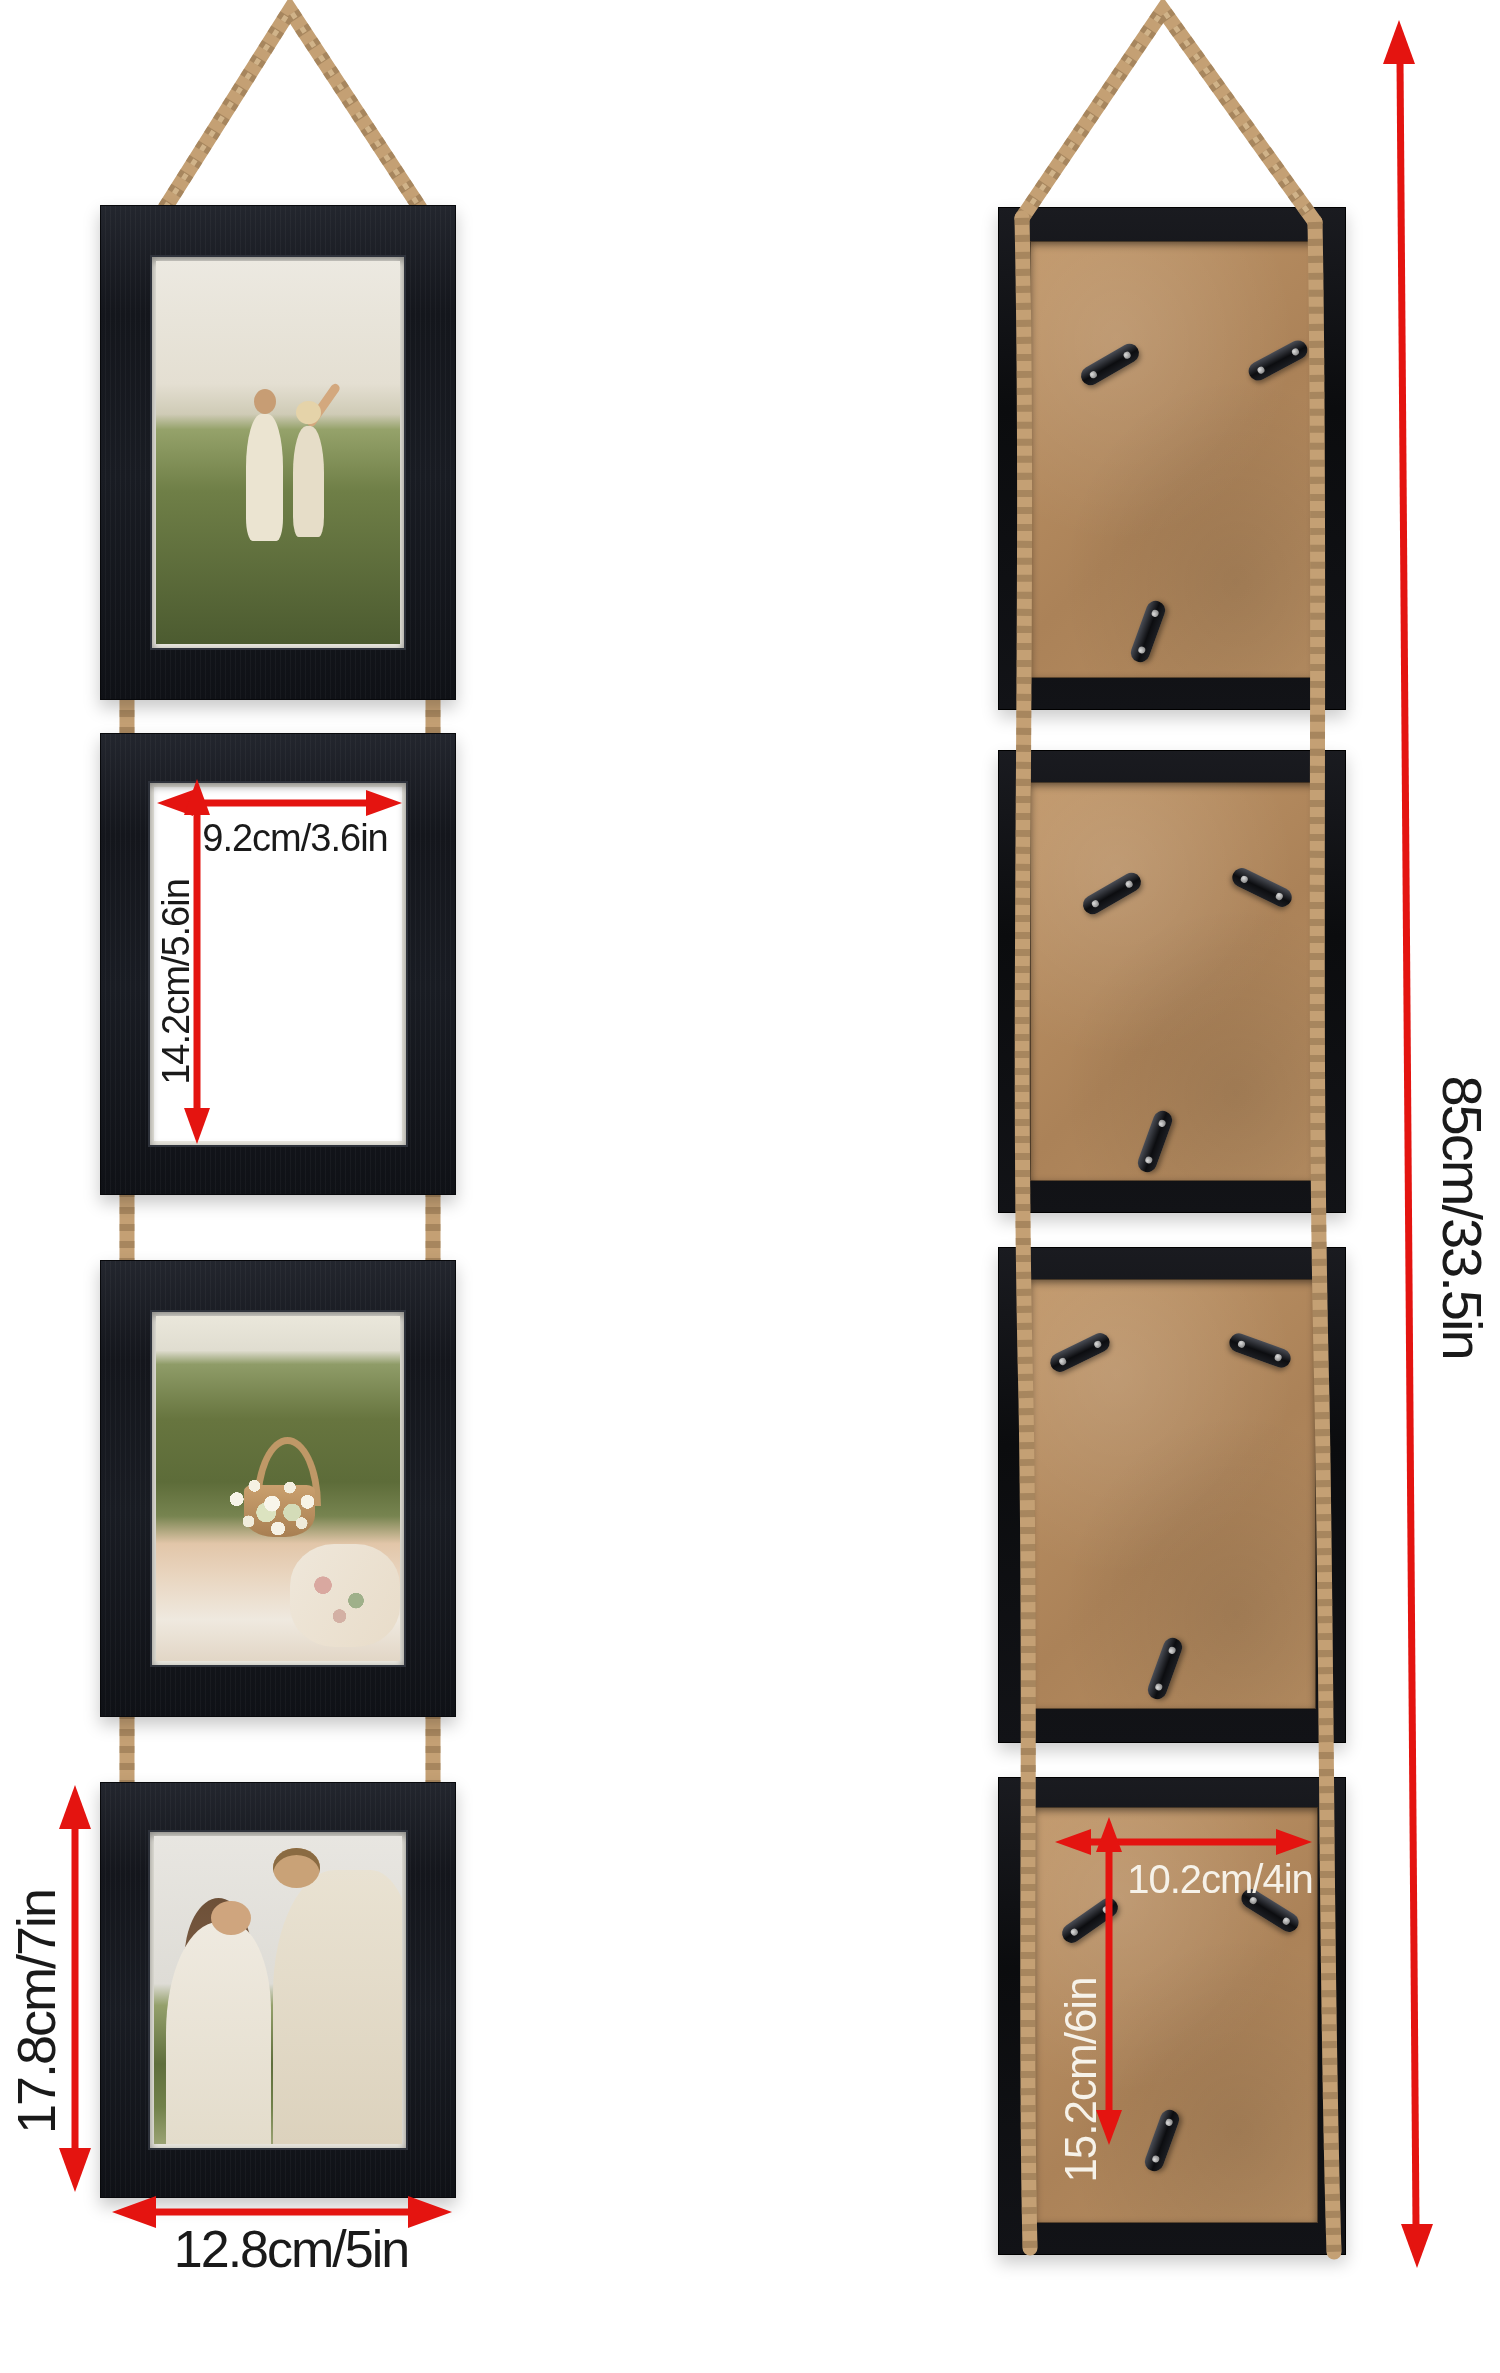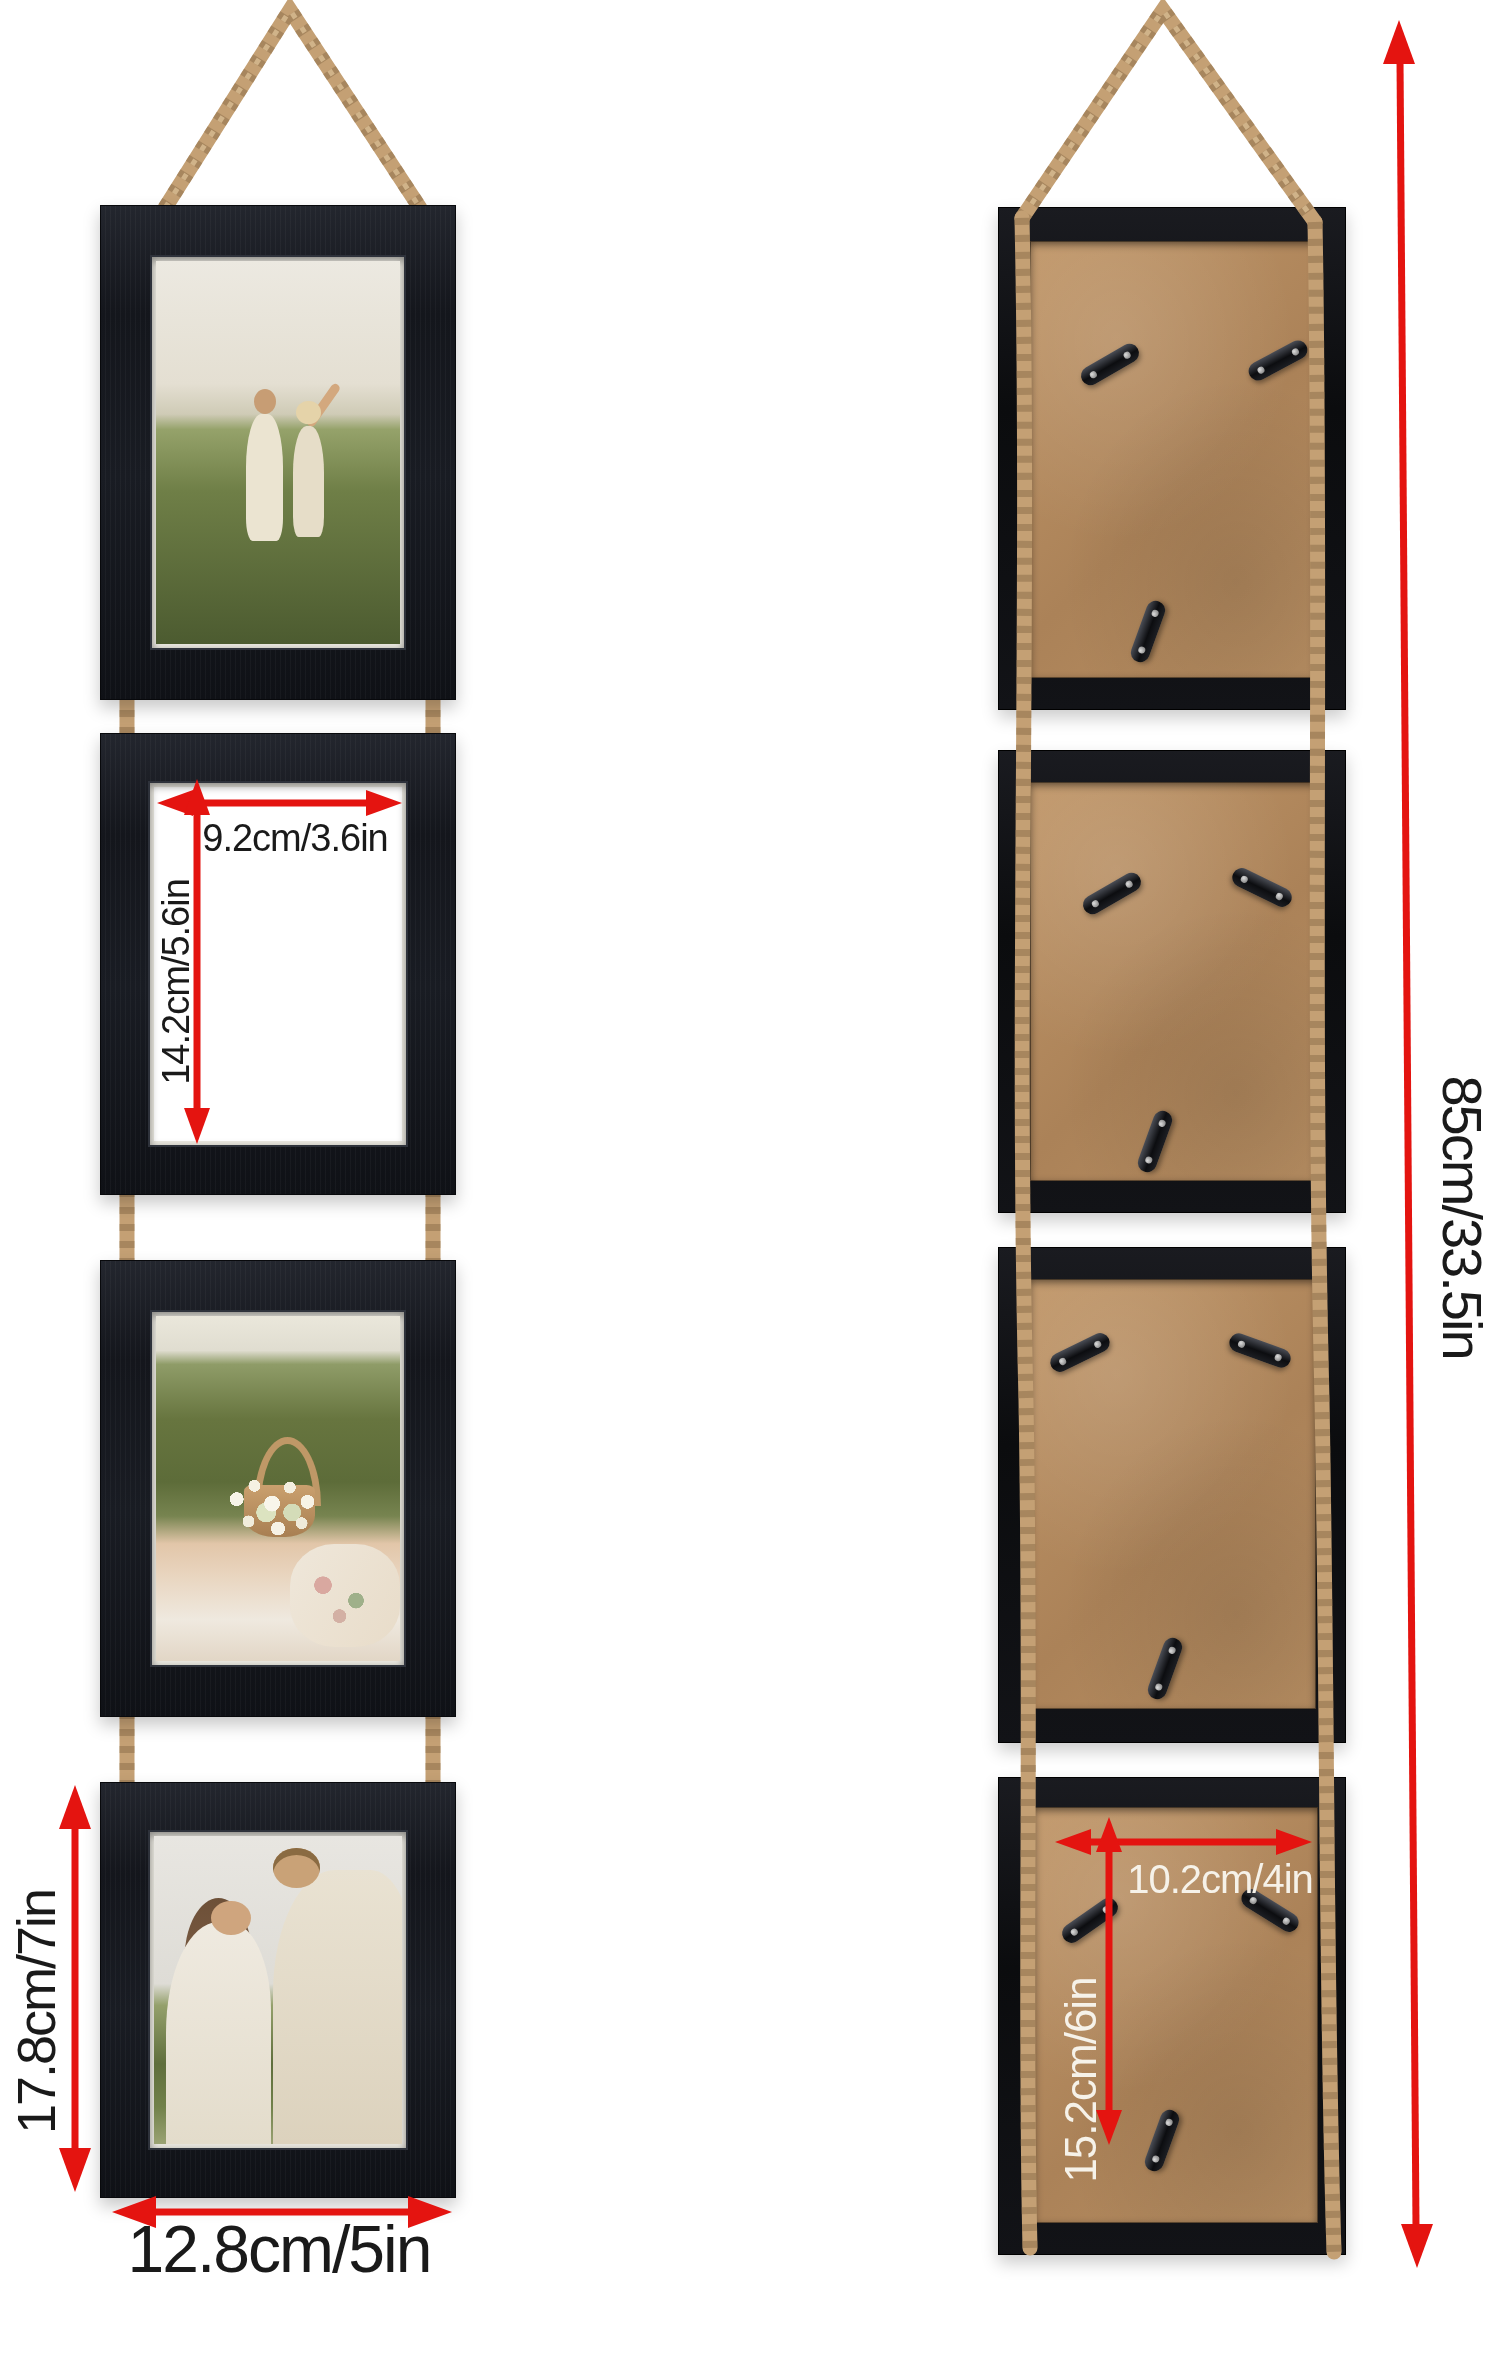--- a/index.html
+++ b/index.html
@@ -239,21 +239,21 @@
       <polygon class="redhead" points="1109,2145 1096,2110 1122,2110"></polygon>
     </g>
   </svg>
 
   <div class="dim" style="left:295px;top:838px;font-size:38px;text-align:center;">9.2cm/3.6in</div>
 
   <div class="dim rot-ccw" style="left:176px;top:982px;font-size:38px;">14.2cm/5.6in</div>
 
   <div class="dim rot-ccw" style="left:36px;top:2012px;font-size:54px;letter-spacing:-2px;">17.8cm/7in</div>
 
-  <div class="dim" style="left:279px;top:2249px;font-size:66px;letter-spacing:-2px;">12.8cm/5in</div>
+  <div class="dim" style="left:291px;top:2249px;font-size:52px;letter-spacing:-2px;">12.8cm/5in</div>
 
   <div class="dim rot-cw" style="left:1462px;top:1217px;font-size:56px;letter-spacing:-2px;">85cm/33.5in</div>
 
   <div class="dim light" style="left:1220px;top:1879px;font-size:40px;">10.2cm/4in</div>
 
   <div class="dim light rot-ccw" style="left:1081px;top:2080px;font-size:44px;">15.2cm/6in</div>
 
 </div>
 
 </body></html>

